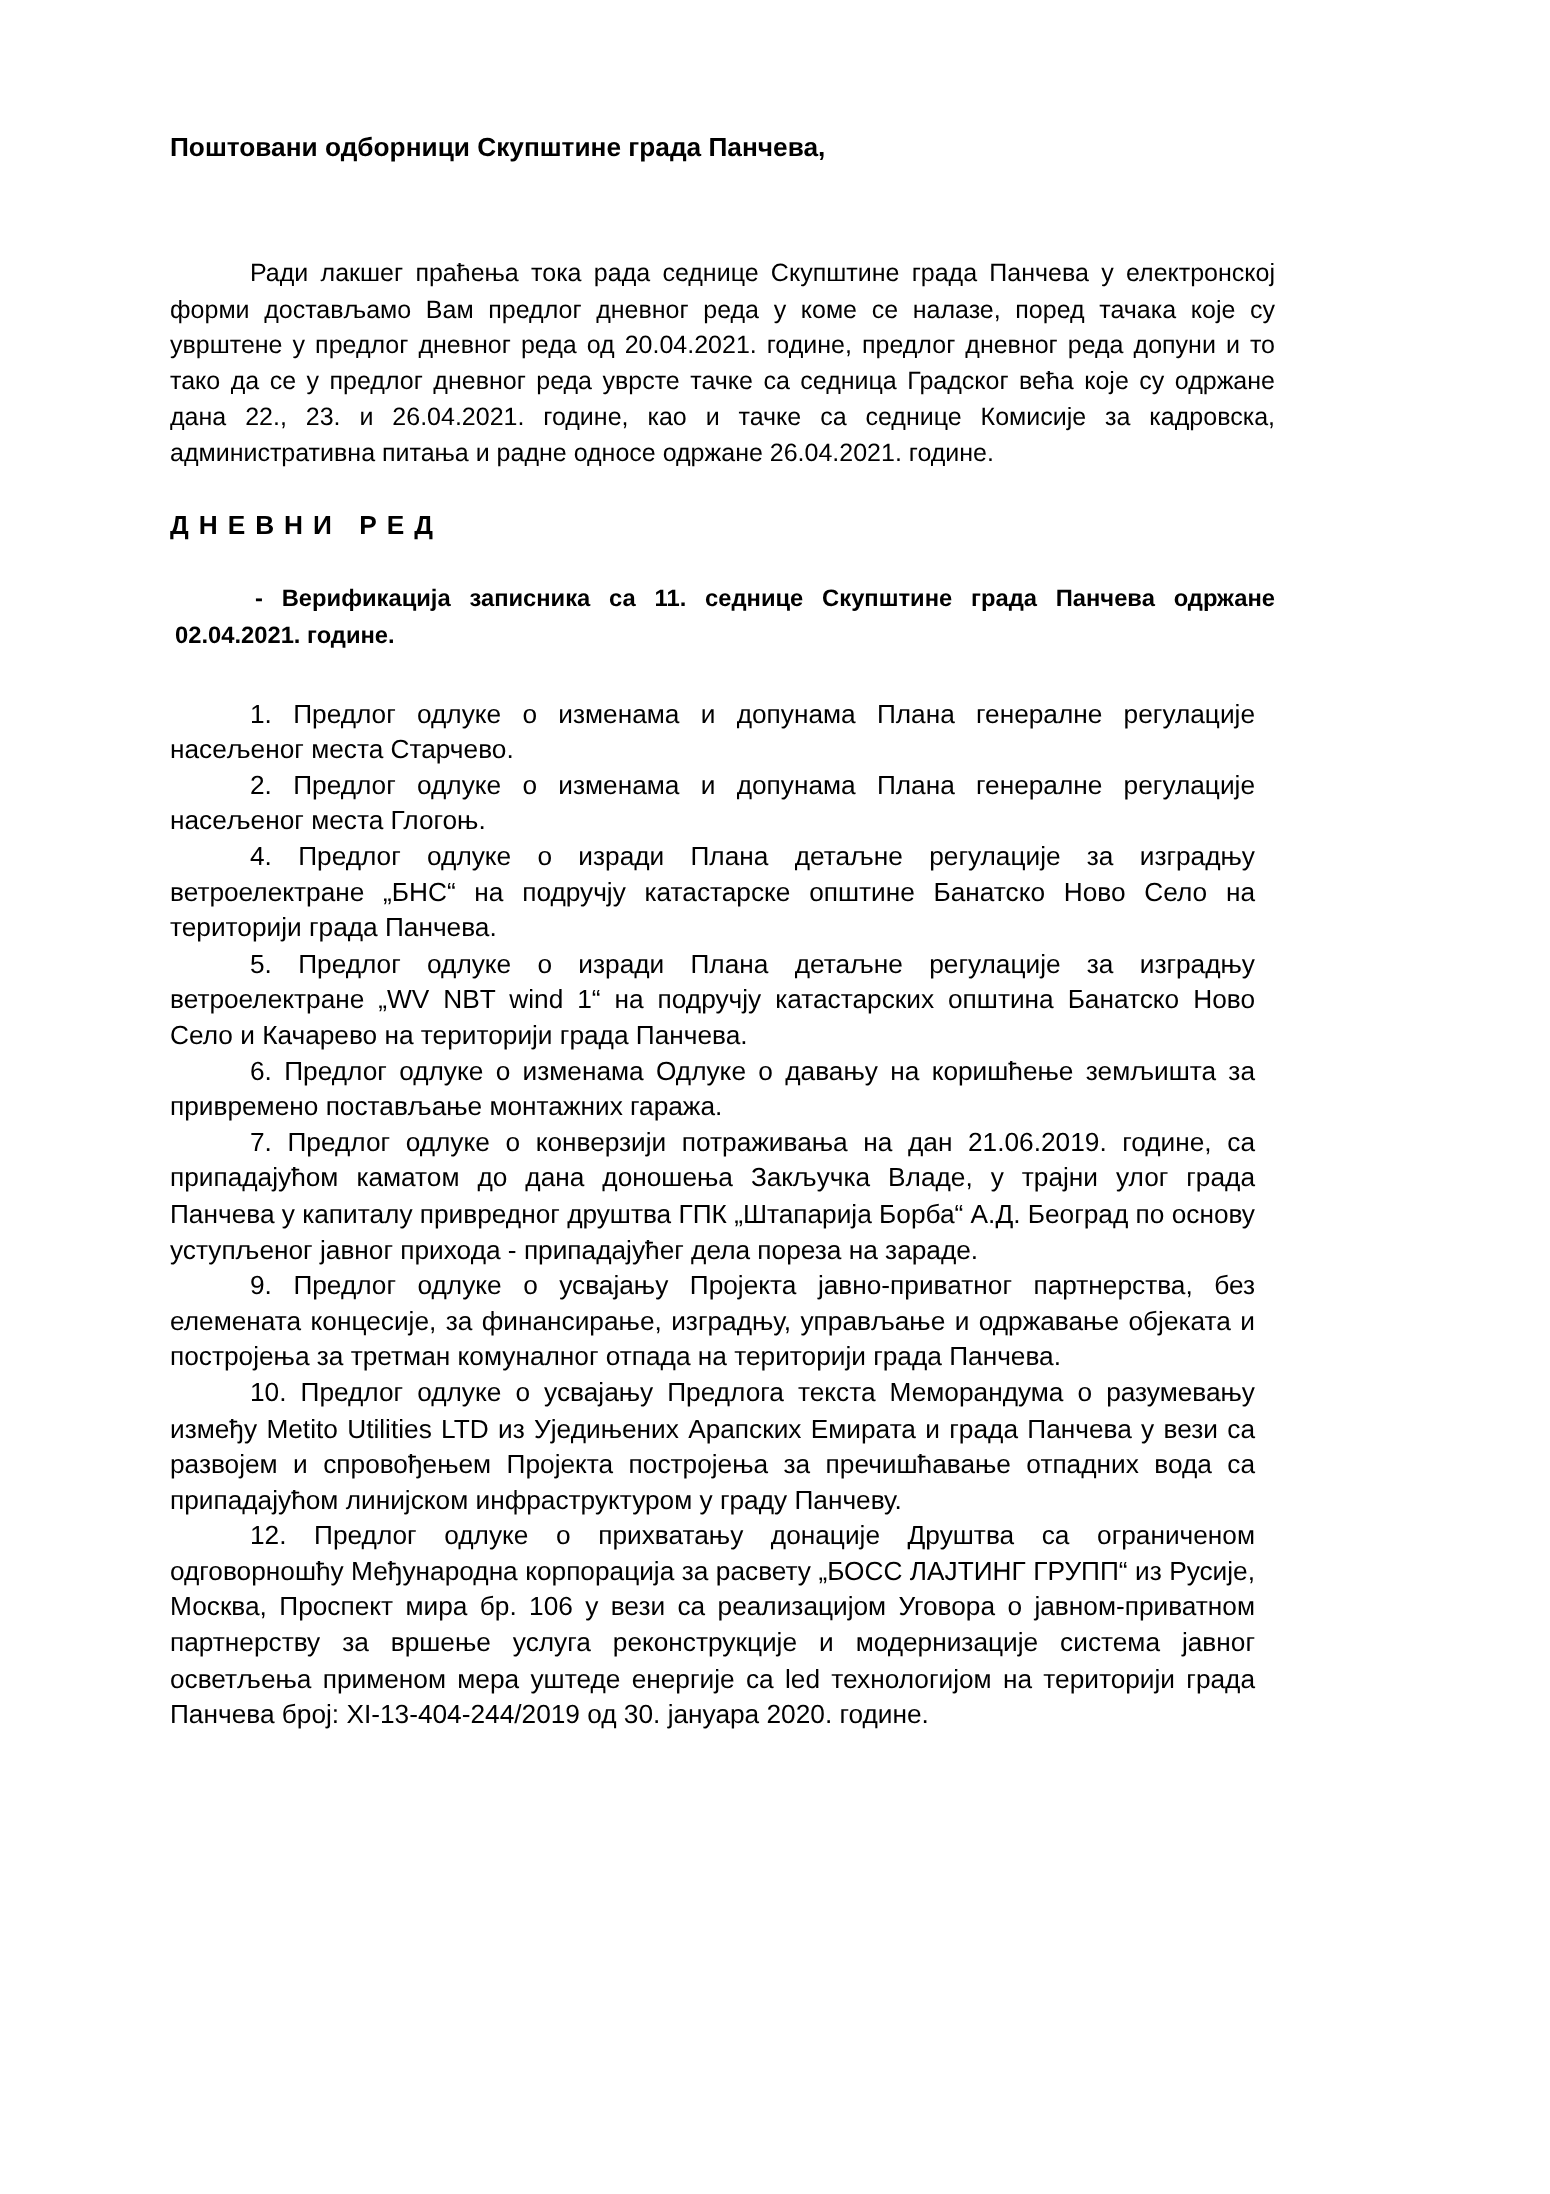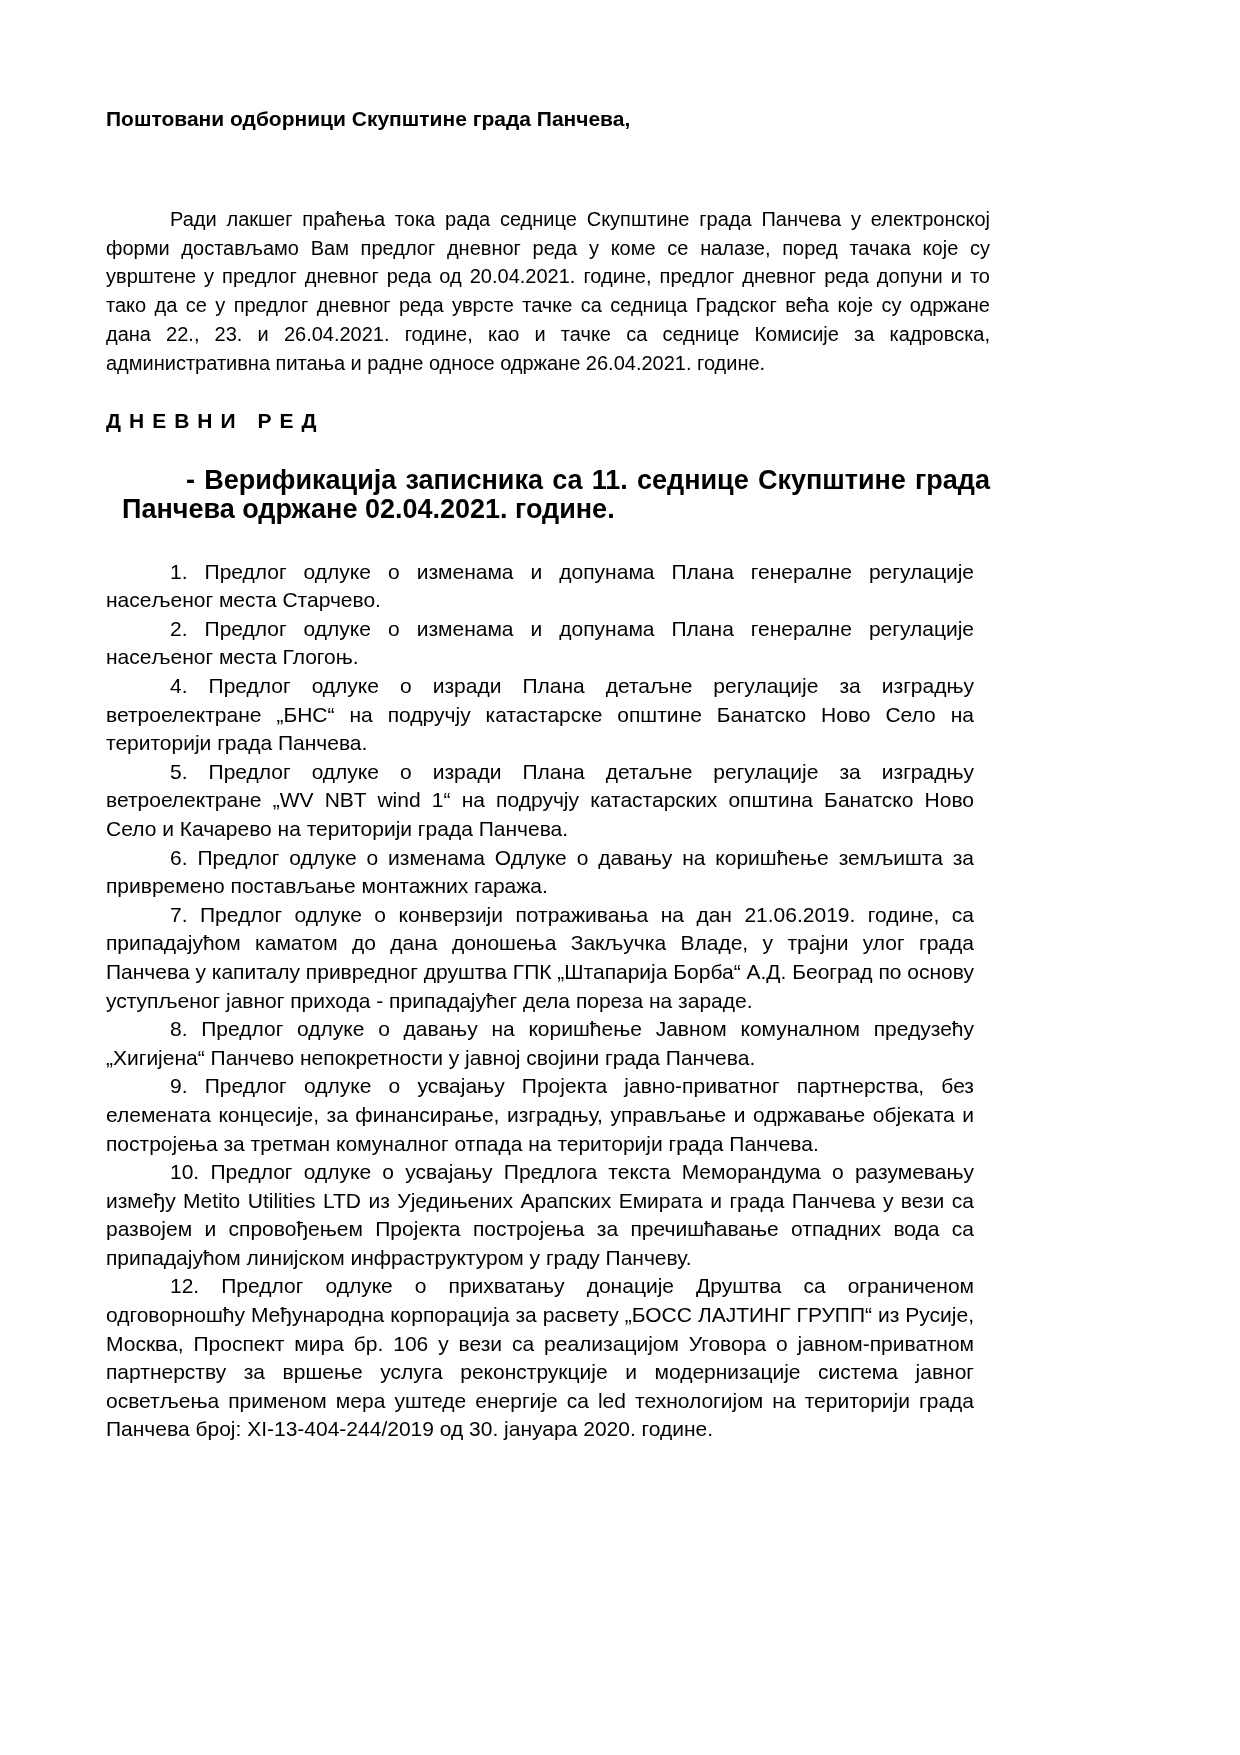--- a/index.html
+++ b/index.html
@@ -1,37 +1,36 @@
 <!DOCTYPE html>
 <html><head>
 <meta charset="utf-8">
 <style>
   html, body { margin: 0; padding: 0; background: #ffffff; }
   body { width: 1240px; height: 1755px; position: relative; overflow: hidden; color: #000; font-family: "Liberation Sans", "DejaVu Sans", sans-serif; }
-  .page { position: absolute; left: 106px; top: 105px; width: 884px; }
+  .page { position: absolute; left: 136px; top: 105px; width: 884px; }
   .salutation { font-weight: bold; font-size: 21px; line-height: 28px; margin: 0; }
   .intro { margin: 72px 0 0 0; font-size: 20px; line-height: 28.7px; text-align: justify; text-indent: 64px; }
   .agenda-title { margin: 30px 0 0 0; text-align: left; font-weight: bold; font-size: 21px; letter-spacing: 8px; line-height: 28px; }
-  .verification { margin: 31px 0 0 16px; font-weight: bold; font-size: 27px; line-height: 28.7px; text-align: justify; text-indent: 64px; }
+  .verification { margin: 31px 0 0 4px; font-weight: bold; font-size: 19px; line-height: 28.7px; text-align: justify; text-indent: 64px; }
   .agenda-list { margin: 34px 16px 0 0; padding: 0; list-style: none; }
   .agenda-item { font-size: 21px; line-height: 28.6px; text-align: justify; text-indent: 64px; margin: 0; }
 </style>
 </head>
 <body>
 
 <div class="page">
   <p class="salutation">Поштовани одборници Скупштине града Панчева,</p>
   <p class="intro">Ради лакшег праћења тока рада седнице Скупштине града Панчева у електронској форми достављамо Вам предлог дневног реда у коме се налазе, поред тачака које су уврштене у предлог дневног реда од 20.04.2021. године, предлог дневног реда допуни и то тако да се у предлог дневног реда уврсте тачке са седница Градског већа које су одржане дана 22., 23. и 26.04.2021. године, као и тачке са седнице Комисије за кадровска, административна питања и радне односе одржане 26.04.2021. године.</p>
   <h2 class="agenda-title">ДНЕВНИ РЕД</h2>
   <p class="verification">- Верификација записника са 11. седнице Скупштине града Панчева одржане 02.04.2021. године.</p>
   <ol class="agenda-list">
     <li class="agenda-item">1. Предлог одлуке о изменама и допунама Плана генералне регулације насељеног места Старчево.</li>
     <li class="agenda-item">2. Предлог одлуке о изменама и допунама Плана генералне регулације насељеног места Глогоњ.</li>
     <li class="agenda-item">4. Предлог одлуке о изради Плана детаљне регулације за изградњу ветроелектране „БНС“ на подручју катастарске општине Банатско Ново Село на територији града Панчева.</li>
     <li class="agenda-item">5. Предлог одлуке о изради Плана детаљне регулације за изградњу ветроелектране „WV NBT wind 1“ на подручју катастарских општина Банатско Ново Село и Качарево  на територији града Панчева.</li>
     <li class="agenda-item">6. Предлог одлуке о изменама Одлуке о давању на коришћење земљишта за привремено постављање монтажних гаража.</li>
     <li class="agenda-item">7. Предлог одлуке о конверзији потраживања на дан 21.06.2019. године, са припадајућом каматом до дана доношења Закључка Владе, у трајни улог града Панчева у капиталу привредног друштва ГПК „Штапарија Борба“ А.Д. Београд по основу уступљеног јавног прихода - припадајућег дела пореза на зараде.</li>
-    <li class="agenda-item">8. Предлог одлуке о давању на коришћење Јавном комуналном предузећу „Хигијена“ Панчево непокретности у јавној својини града Панчева.</li>
     <li class="agenda-item">9. Предлог одлуке о усвајању Пројекта јавно-приватног партнерства, без елемената концесије, за финансирање, изградњу, управљање и одржавање објеката и постројења за третман комуналног отпада на територији града Панчева.</li>
     <li class="agenda-item">10. Предлог одлуке о усвајању Предлога текста Меморандума о разумевању између Metito Utilities LTD из Уједињених Арапских Емирата и града Панчева у вези са развојем и спровођењем Пројекта постројења за пречишћавање отпадних вода са припадајућом линијском инфраструктуром у граду Панчеву.</li>
     <li class="agenda-item">12. Предлог одлуке о прихватању донације Друштва са ограниченом одговорношћу Међународна корпорација за расвету „БОСС ЛАЈТИНГ ГРУПП“ из Русије, Москва, Проспект мира бр. 106 у вези са реализацијом Уговора  о јавном-приватном партнерству за вршење услуга реконструкције и модернизације система јавног осветљења применом мера уштеде енергије са led технологијом на територији града Панчева број: XI-13-404-244/2019 од 30. јануара 2020. године.</li>
   </ol>
 </div>
 
 </body></html>

